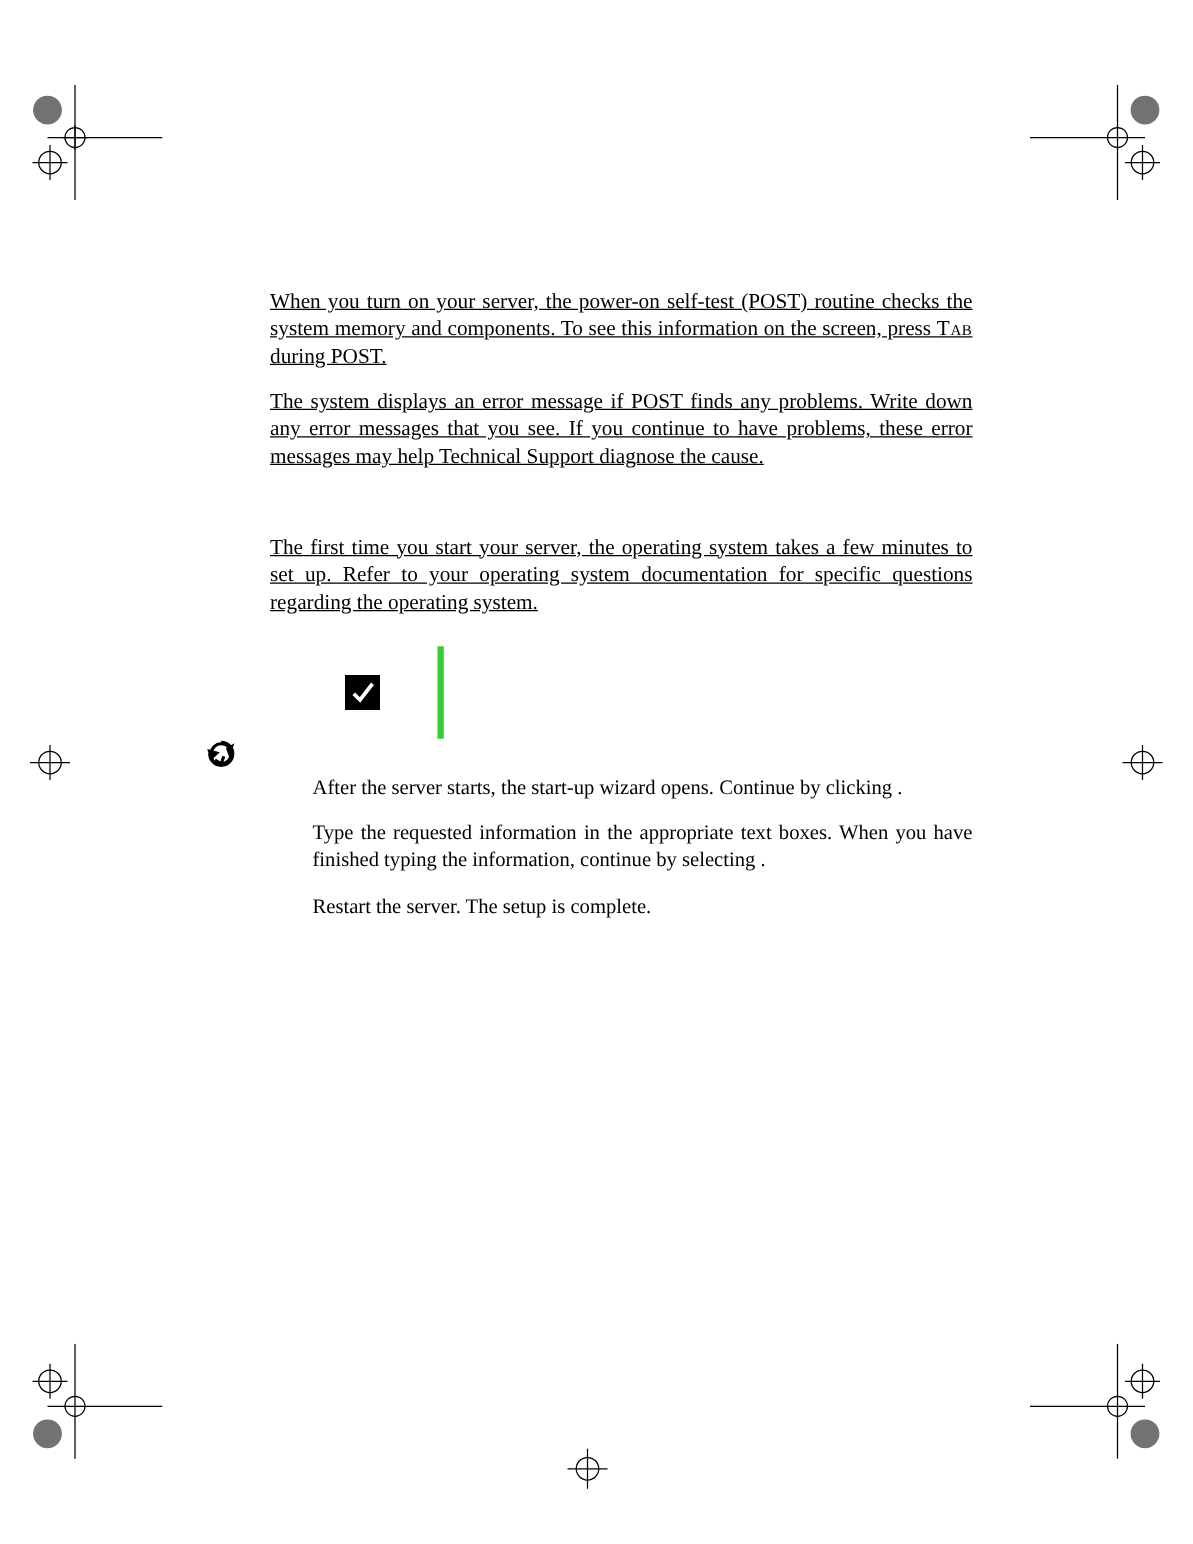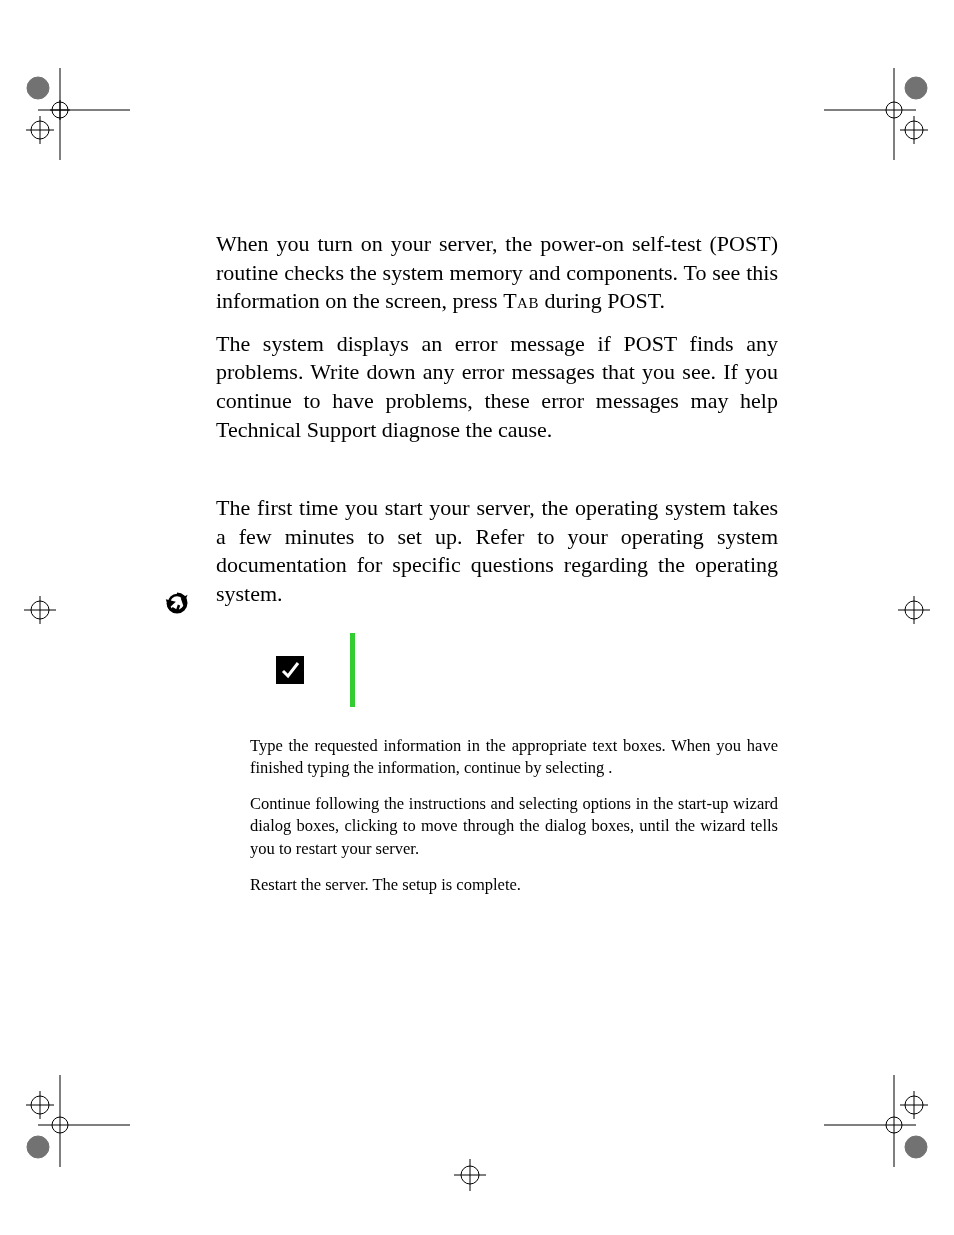--- a/index.html
+++ b/index.html
@@ -13,24 +13,25 @@
   }
   .crop-mark { position: absolute; }
   .crop-mark svg { display: block; }
   .content {
     position: absolute;
     left: 216px;
     top: 230px;
     width: 562px;
   }
   .para {
-    font-size: 22px;
+    font-size: 17px;
     line-height: 1.3;
     margin-bottom: 14px;
     text-align: justify;
+    text-decoration: underline;
   }
   .small-caps { font-variant: small-caps; letter-spacing: 0.5px; }
   .section-gap { height: 36px; }
   .callout {
     position: relative;
     margin: 22px 0 26px 60px;
     min-height: 78px;
   }
   .callout-icon {
     position: absolute;
@@ -207,18 +208,18 @@
   <div class="callout">
     <div class="callout-icon">
       <svg width="20" height="20" viewBox="0 0 20 20">
         <path d="M3 11 L8 16 L18 3" fill="none" stroke="#fff" stroke-width="3"></path>
       </svg>
     </div>
     <div class="callout-bar"></div>
   </div>
 
   <div class="steps">
+    <p class="step">After the server starts, the start-up wizard opens. Continue by clicking      .</p>
     <p class="step">Type the requested information in the appropriate text boxes. When you have finished typing the information, continue by selecting           .</p>
-    <p class="step">Continue following the instructions and selecting options in the start-up wizard dialog boxes, clicking          to move through the dialog boxes, until the wizard tells you to restart your server.</p>
     <p class="step">Restart the server. The setup is complete.</p>
   </div>
 
 </div>
 
 </body></html>

